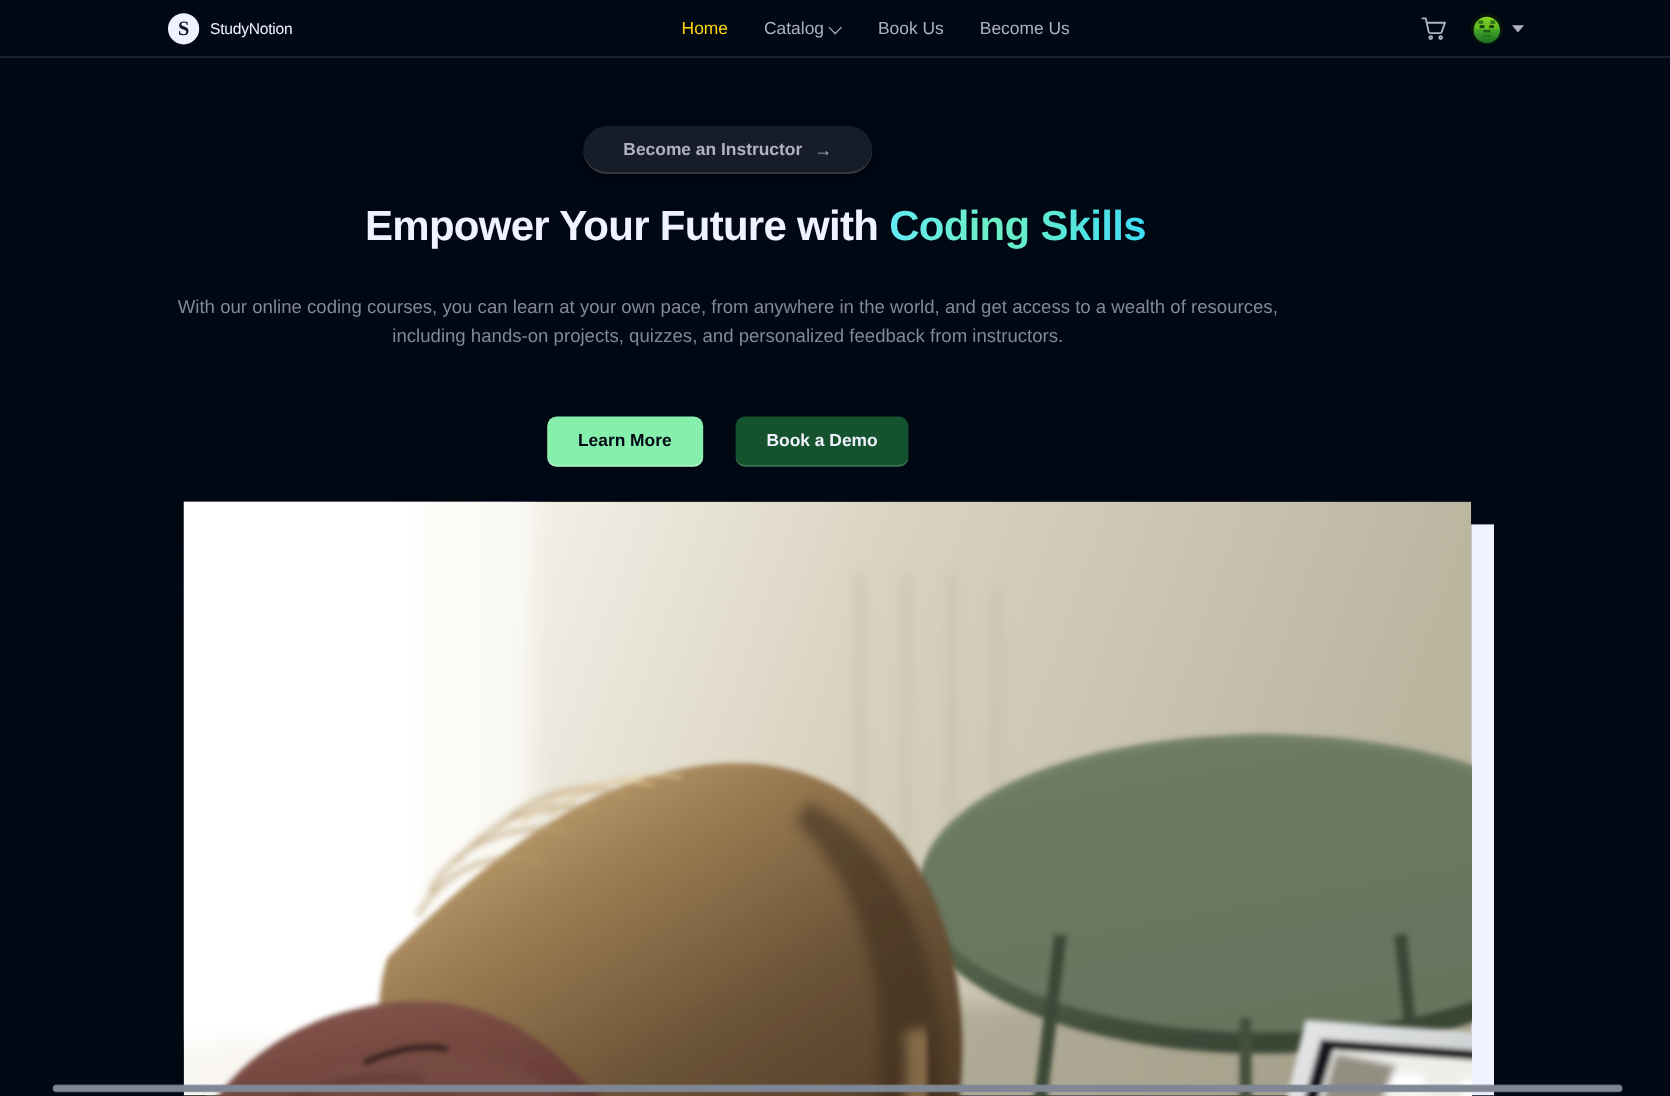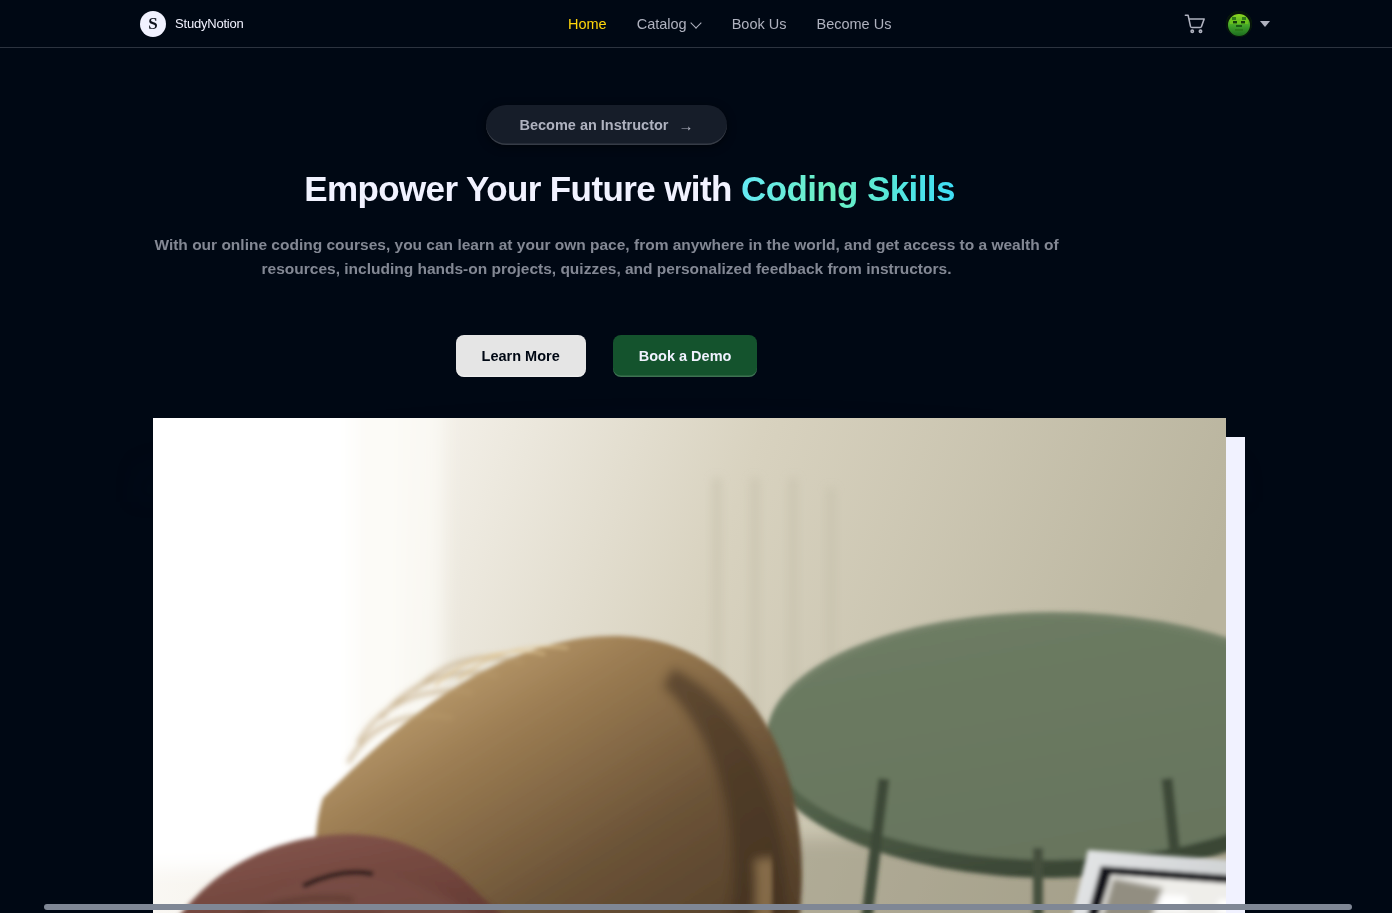--- a/index.html
+++ b/index.html
@@ -152,45 +152,45 @@
   }
   .grad-text {
     background: linear-gradient(95deg, #64E9F5 0%, #6CF0C2 42%, #3EDDF7 100%);
     -webkit-background-clip: text;
     background-clip: text;
     color: transparent;
     -webkit-text-fill-color: transparent;
   }
 
   .hero-sub {
-    margin: 24px auto 0;
+    margin: 36px auto 0;
     width: 950px;
     font-size: 15.5px;
-    font-weight: 700;
+    font-weight: 400;
     line-height: 1.55;
     color: #838894;
   }
 
   .cta-row {
     margin-top: 54px;
     display: flex;
     justify-content: center;
     gap: 27px;
   }
   .btn {
     font-family: "Liberation Sans", sans-serif;
     font-size: 14.5px;
     font-weight: 700;
     border: none;
     border-radius: 8px;
     padding: 13px 26px;
     cursor: pointer;
   }
   .btn-primary {
-    background: #e5e5e5;
+    background: #86efac;
     color: #000814;
     box-shadow: inset 0 -1.5px 0 0 rgba(255,255,255,0.35);
   }
   .btn-secondary {
     background: #14532d;
     color: #F1F2FF;
     box-shadow: inset 0 -1.5px 0 0 rgba(255,255,255,0.18);
   }
 
   

